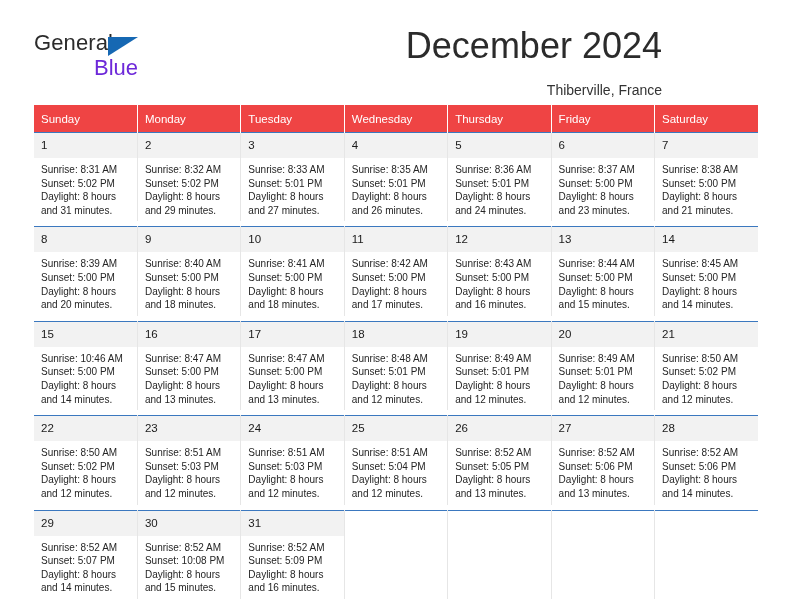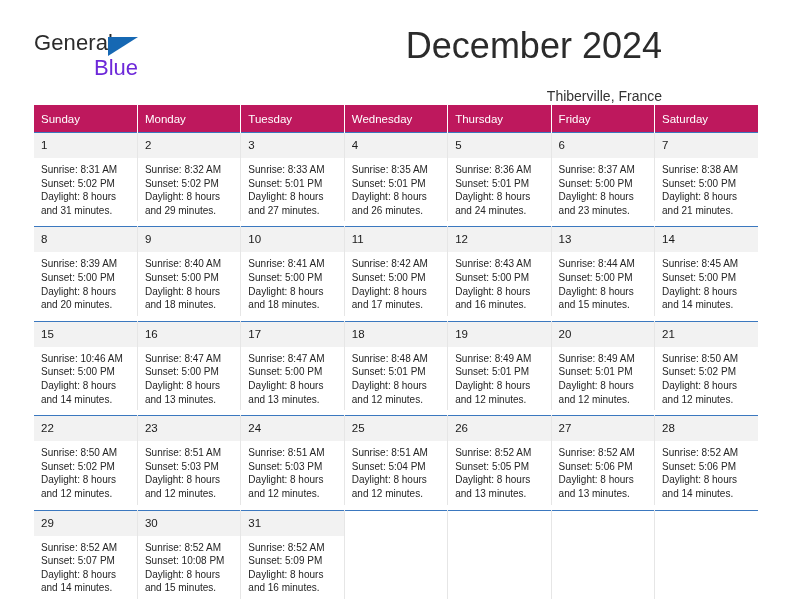--- a/index.html
+++ b/index.html
@@ -74,38 +74,38 @@
   .cal-title {
     font-size: 36px;
     color: #2b2b2b;
     line-height: 36px;
     white-space: nowrap;
   }
   .cal-subtitle {
     font-size: 14px;
     color: #333333;
     line-height: 20px;
-    margin-top: 22px;
+    margin-top: 16px;
     white-space: nowrap;
   }
 
   
   .cal-wrap {
     position: absolute;
     left: 34px;
     top: 105px;
     width: 724px;
   }
   table.cal {
     border-collapse: collapse;
     width: 724px;
     table-layout: fixed;
   }
   table.cal th {
-    background: #be185d;
+    background: #ef4444;
     color: #ffffff;
     font-weight: normal;
     font-size: 11.5px;
     text-align: left;
     padding: 5px 0 5px 7px;
     height: 17px;
     border-right: 1px solid #ffffff;
   }
   table.cal th:last-child { border-right: none; }
 

